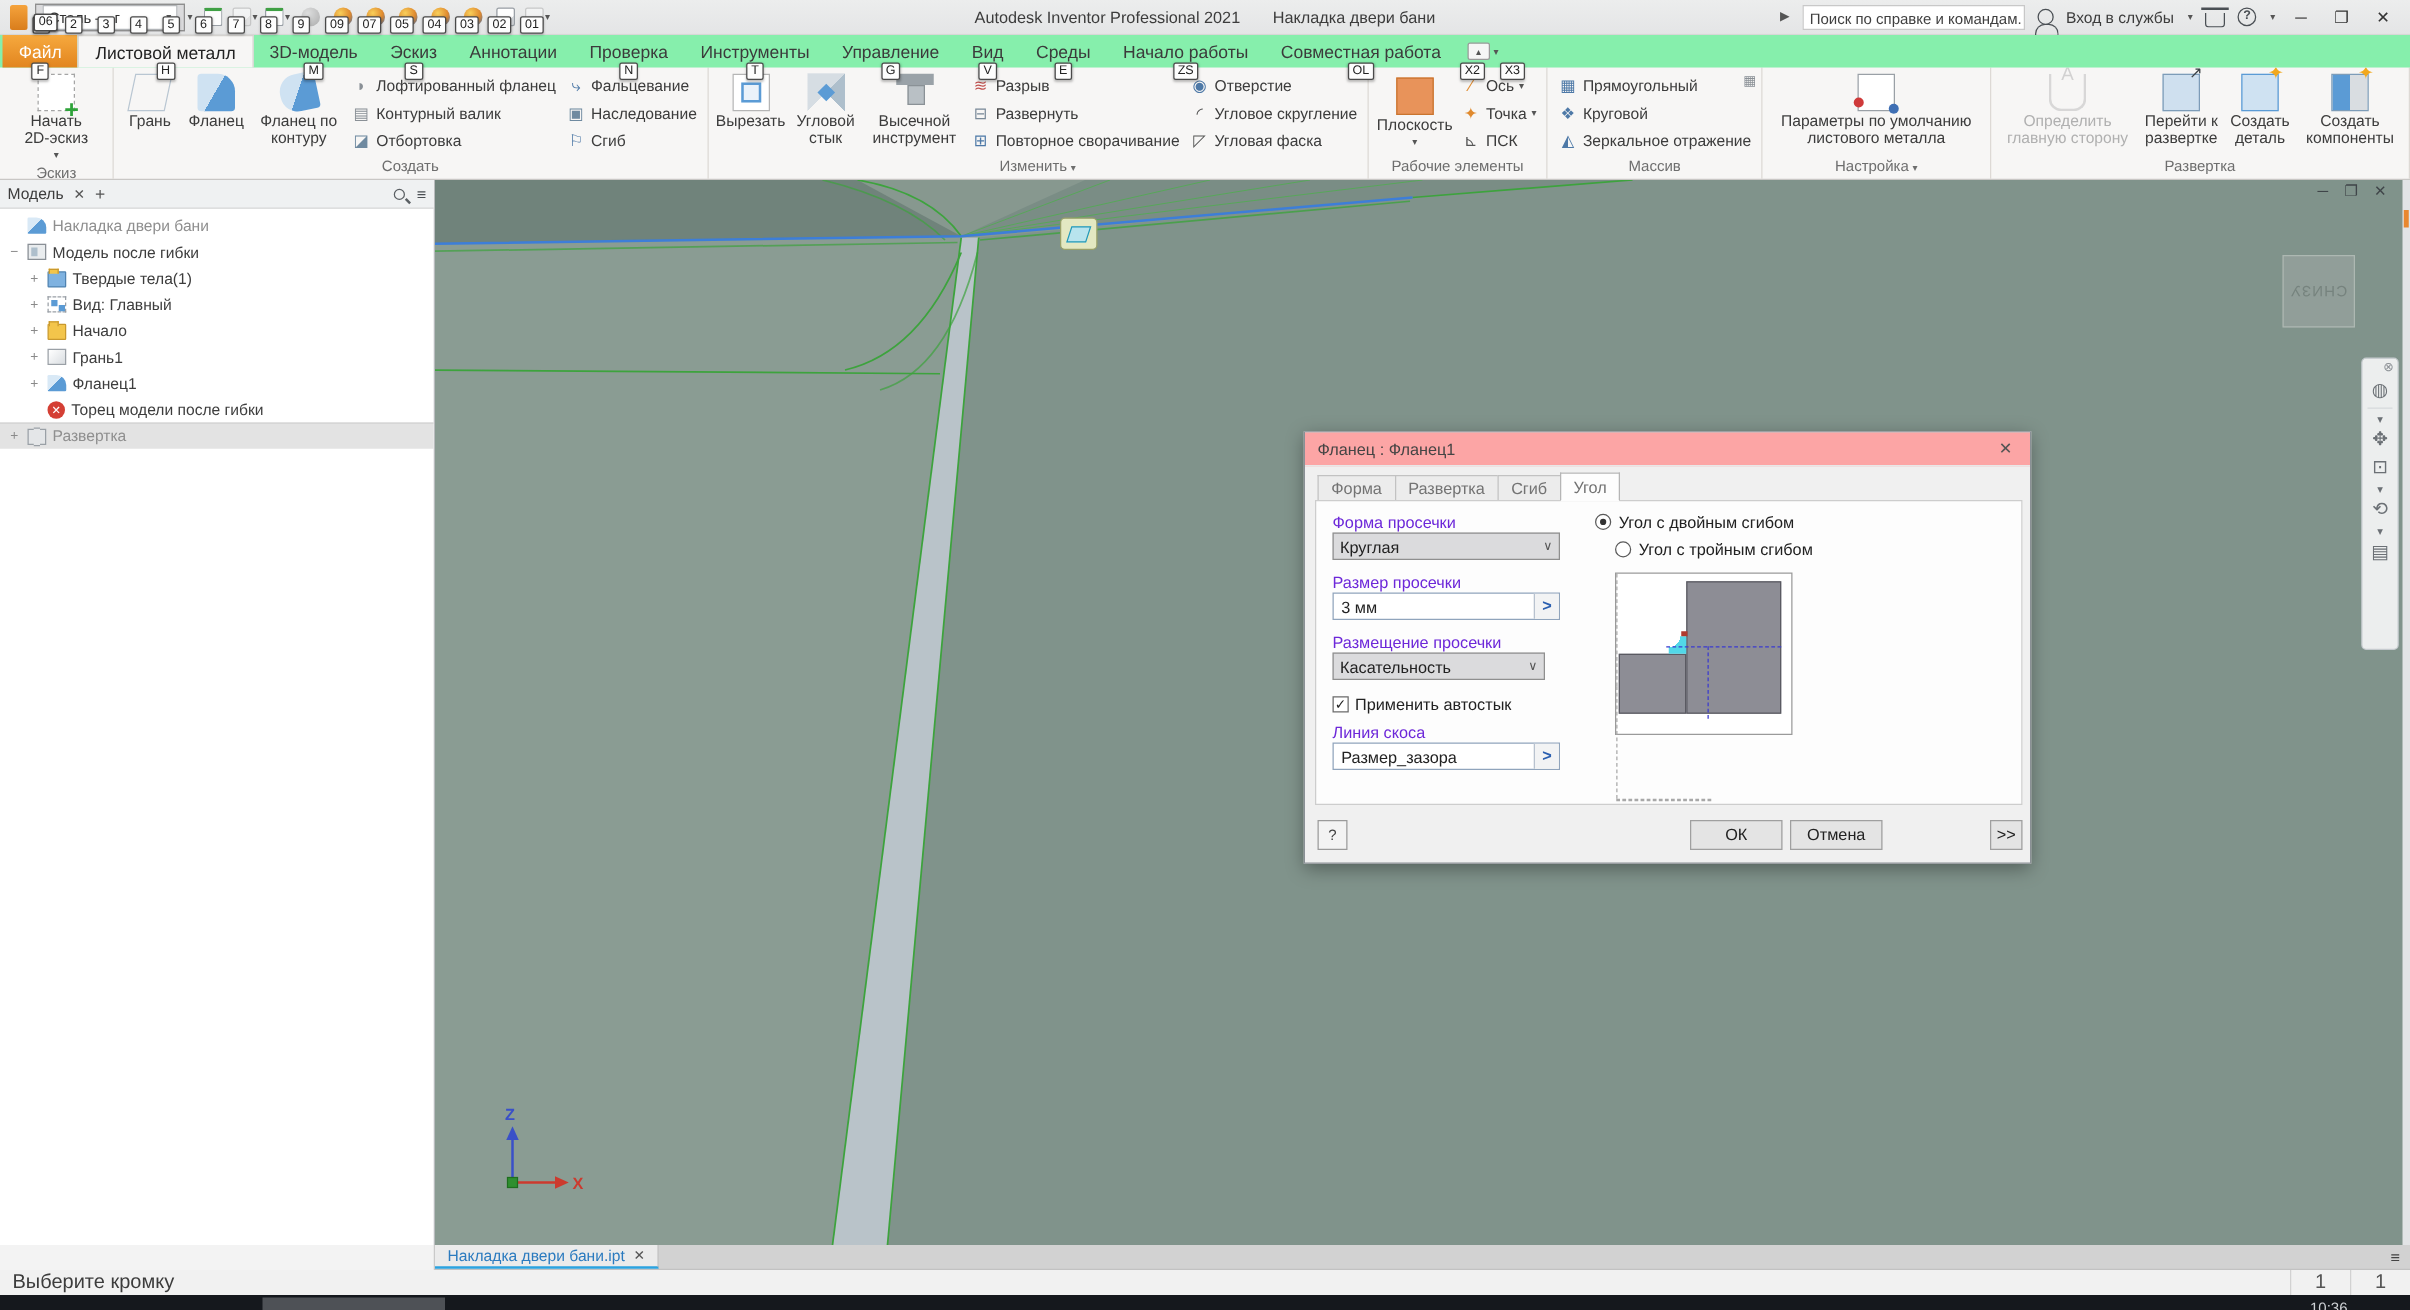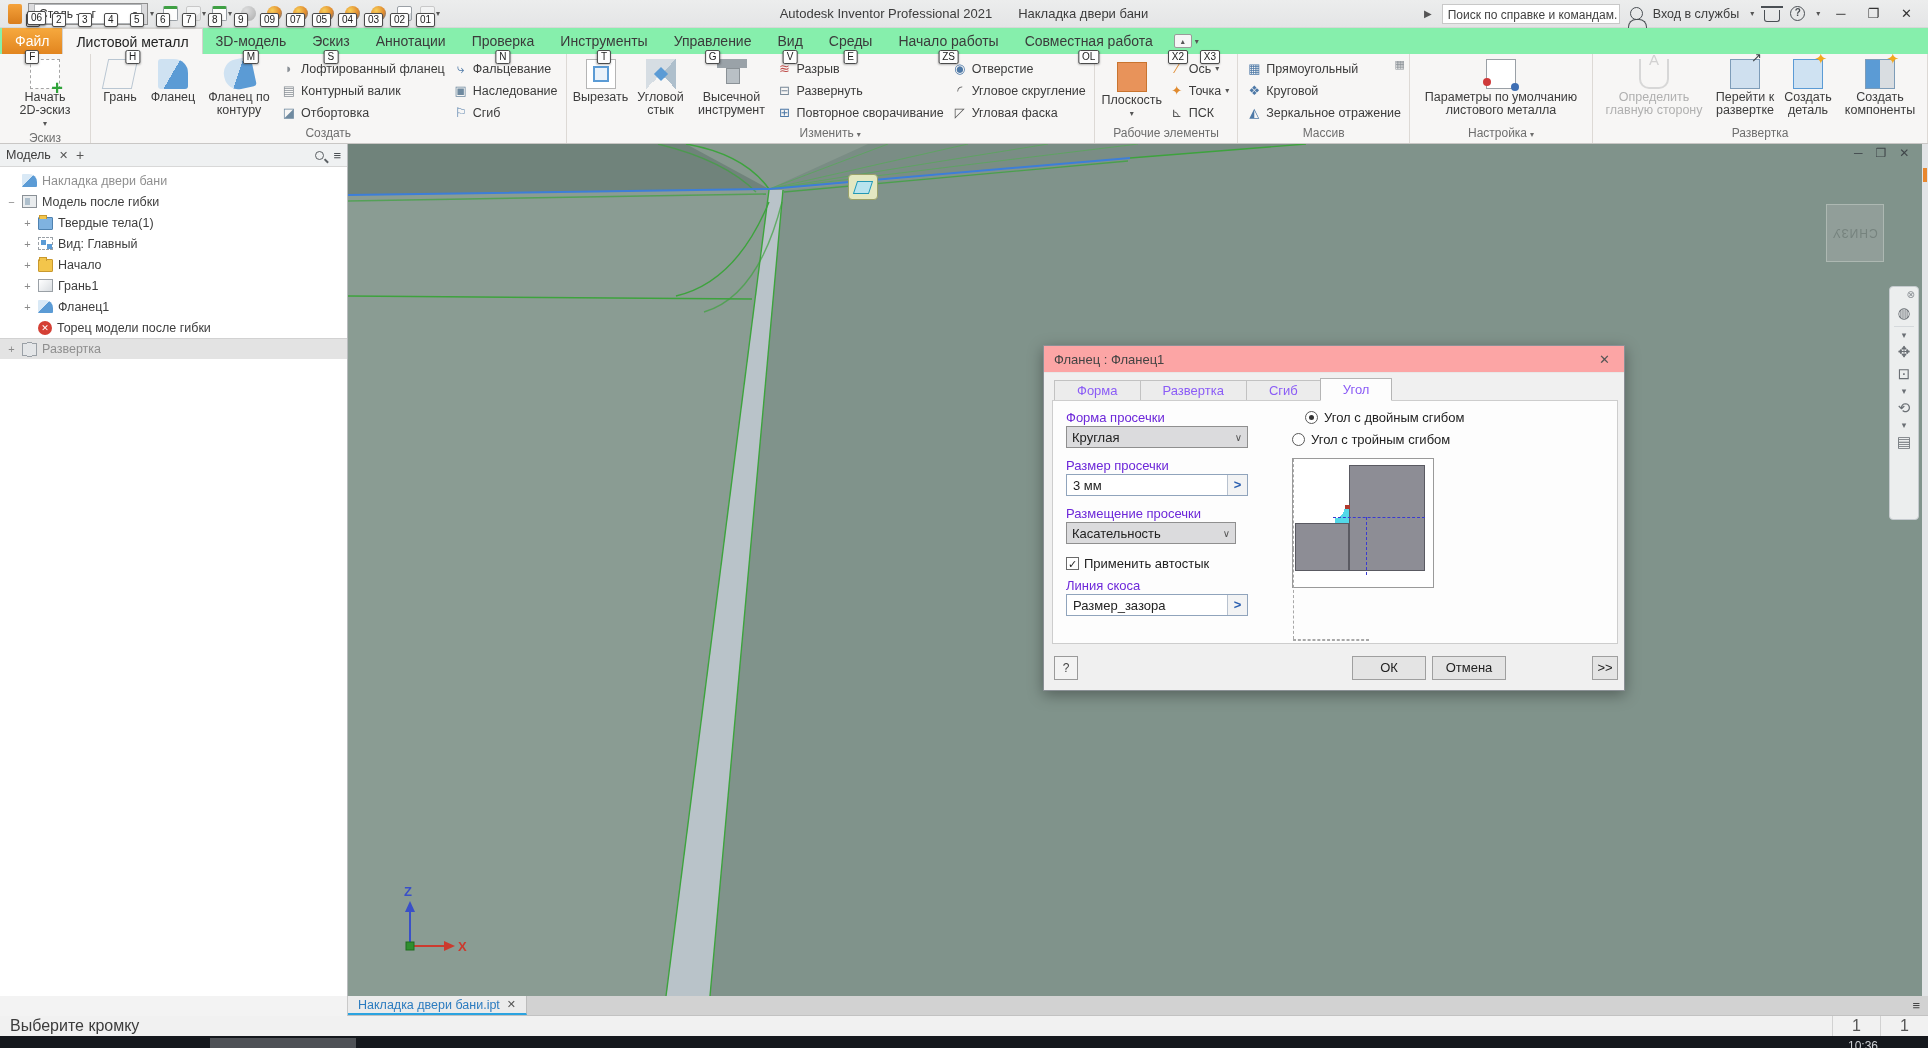--- a/index.html
+++ b/index.html
@@ -127,21 +127,21 @@
   .nav-sep{width:20px;border-top:1px solid #d5d9dc;margin:1px 0}
   .edge-strip{position:absolute;left:1574px;top:0;width:6px;height:852px;background:#e2e4e6}
   .edge-strip:after{content:"";position:absolute;left:1px;top:24px;width:4px;height:14px;background:#e8872e}
   .marker{position:absolute;left:500px;top:30px;width:30px;height:26px;background:#e3e8c2;border:1px solid #9aa16a;border-radius:4px;z-index:5}
   .marker:after{content:"";position:absolute;left:6px;top:6px;width:14px;height:11px;background:#b8e4ee;border:1.5px solid #2398b4;transform:skewX(-18deg)}
   
   .dialog{position:absolute;left:1043px;top:345px;width:582px;height:346px;background:#f0f0f0;border:1px solid #8a9095;box-shadow:0 4px 14px rgba(0,0,0,.35);z-index:40;font-size:13px}
   .dlg-title{height:27px;background:#fca5a5;display:flex;align-items:center;padding:0 10px;color:#444;border-bottom:1px solid #e8e8e8}
   .dlg-x{margin-left:auto;color:#555;font-size:13px;padding:0 4px}
   .dlg-tabs{position:absolute;left:10px;top:32px;display:flex;align-items:flex-end;height:23px}
-  .dtab{height:21px;padding:0 22px;border:1px solid #c2c2c2;border-right:none;background:#ececec;display:flex;align-items:center;color:#8b5cf6}
+  .dtab{height:21px;padding:0 10px;border:1px solid #c2c2c2;border-right:none;background:#ececec;display:flex;align-items:center;color:#737373}
   .dtab:last-child{border-right:1px solid #c2c2c2}
   .dtab.active{height:23px;background:#fdfdfd;border:1px solid #b5b5b5;border-bottom:1px solid #fdfdfd;position:relative;z-index:2}
   .dlg-page{position:absolute;left:8px;top:54px;width:566px;height:244px;border:1px solid #cdcdcd;background:#fdfdfd}
   .fld-label{position:absolute;color:#6d28d9;white-space:nowrap}
   .combo{position:absolute;height:22px;background:#dbdbdd;border:1px solid #8f8f8f;display:flex;align-items:center;padding:0 5px;color:#222}
   .combo .cc{margin-left:auto;color:#555;font-size:10px}
   .tinput{position:absolute;height:22px;background:#fff;border:1px solid #90a4bc;display:flex;align-items:center;color:#222}
   .tinput .tv{padding:0 6px;flex:1}
   .tinput .tbtn{width:20px;height:100%;border-left:1px solid #b8c2cf;background:#f2f3f4;color:#2b5fb0;font-weight:bold;text-align:center;line-height:20px}
   .chk{position:absolute;display:flex;align-items:center;gap:5px;color:#222}
@@ -646,21 +646,21 @@
       <span class="box">✓</span>
       <span>Применить автостык</span>
     </div>
 
     <span class="fld-label" style="left:22px;top:232px">Линия скоса</span>
     <div class="tinput" style="left:22px;top:248px;width:182px">
       <span class="tv">Размер_зазора</span>
         <span class="tbtn">&gt;</span>
     </div>
 
-    <div class="radio sel" style="left:261px;top:64px">
+    <div class="radio sel" style="left:232px;top:64px">
       <span class="rb"></span>
       <span>Угол с двойным сгибом</span>
     </div>
     <div class="radio" style="left:248px;top:86px">
       <span class="rb"></span>
       <span>Угол с тройным сгибом</span>
     </div>
 
     <div class="preview">
       <div class="pv-slab" style="left:56px;top:6px;width:76px;height:106px"></div>

